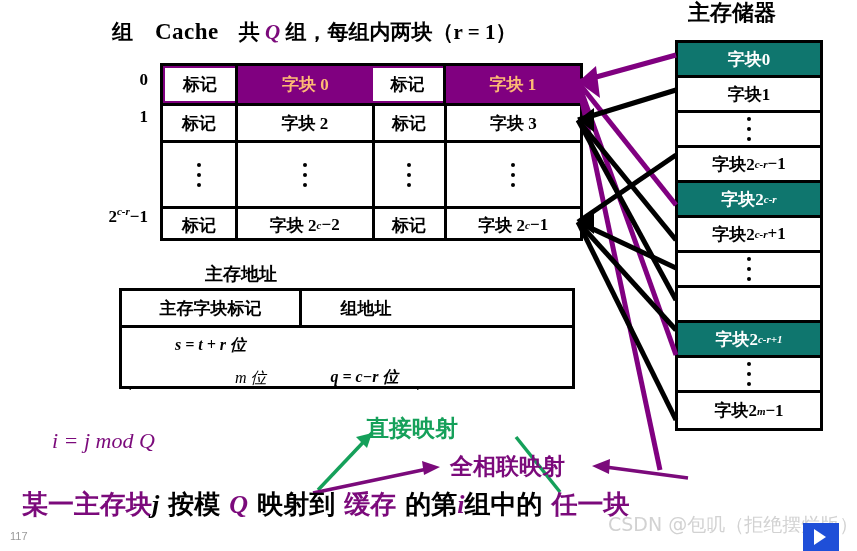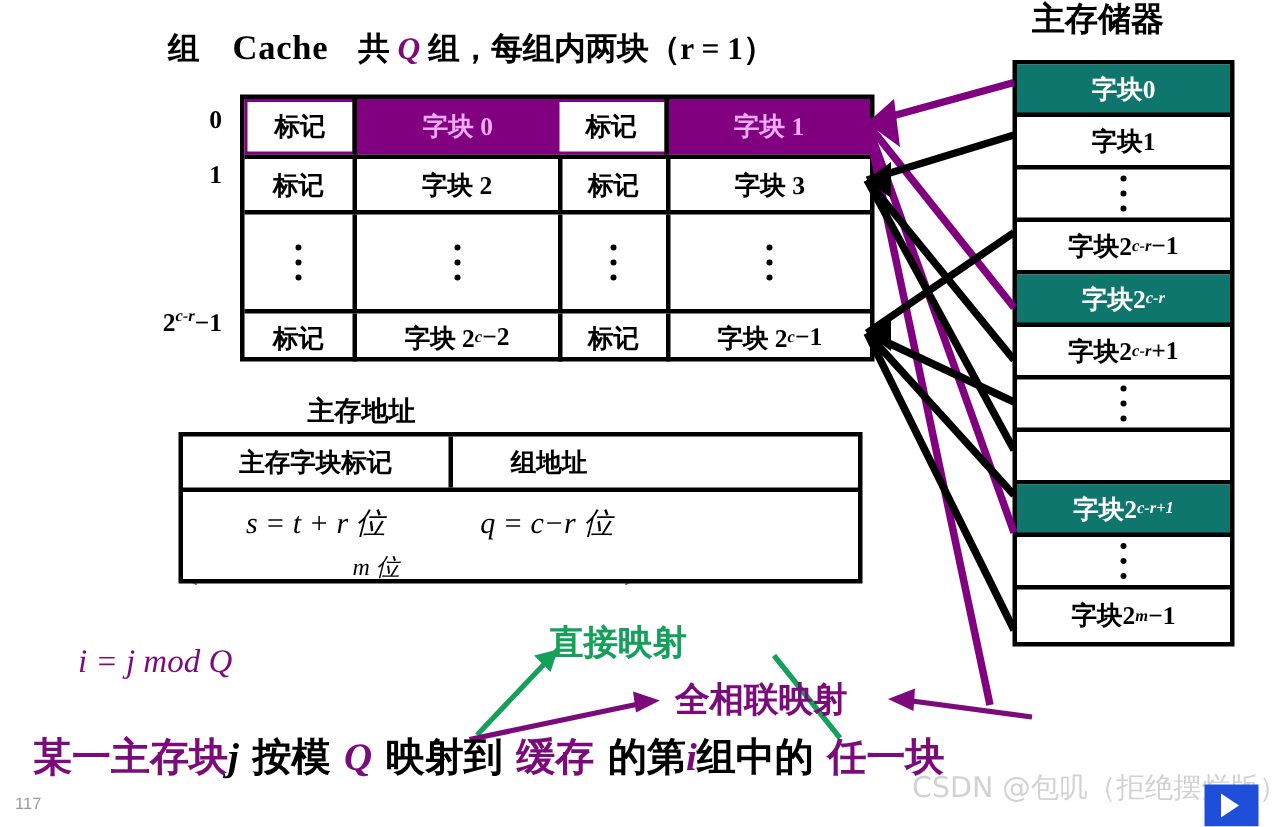--- a/index.html
+++ b/index.html
@@ -31,21 +31,21 @@
   .crow.r0{height:37px;background:#800080;}
   .crow.r1{height:37px;border-top:3px solid #000;}
   .crow.r2{height:66px;border-top:3px solid #000;}
   .crow.r3{height:35px;border-top:3px solid #000;}
   .ccell{display:flex;align-items:center;justify-content:center;box-sizing:border-box;
          font-size:17px;font-weight:bold;color:#000;white-space:nowrap;}
   .ccell.tag{width:72px;}
   .ccell.blk{flex:1;border-left:3px solid #000;}
   .ccell.tag2{width:72px;border-left:3px solid #000;}
   .r0 .ccell.tag{background:#fff;margin:2px 0 2px 2px;width:70px;border:none;}
-  .r0 .ccell.blk{color:#f0abfc;}
+  .r0 .ccell.blk{color:#fdba74;}
   .r0 .ccell.tag2{background:#fff;color:#000;margin:2px 0;width:70px;border-left:none;}
   .dotsv{display:flex;flex-direction:column;align-items:center;justify-content:center;}
   .dotsv i{display:block;width:4px;height:4px;border-radius:50%;background:#000;margin:3px 0;}
 
   
   .rowlab{font-size:17px;font-weight:bold;color:#000;text-align:right;}
   #lab0{left:118px;top:70px;width:30px;}
   #lab1{left:118px;top:107px;width:30px;}
   #lab3{left:52px;top:205px;width:96px;}
   sup,.sup{font-size:11px;vertical-align:super;font-style:italic;}
@@ -59,23 +59,23 @@
 
   
   #addr-title{left:205px;top:262px;font-size:18px;font-weight:bold;color:#000;}
   #addr-table{left:119px;top:288px;width:456px;border:3px solid #000;box-sizing:border-box;background:#fff;}
   .arow1{display:flex;height:34px;}
   .acell{display:flex;align-items:center;justify-content:center;font-size:17px;font-weight:bold;color:#000;box-sizing:border-box;white-space:nowrap;}
   .acell.a1{width:177px;}
   .acell.a2{width:131px;border-left:3px solid #000;}
   .acell.a3{flex:1;border-left:3px solid #000;}
   .arow2{display:flex;height:58px;border-top:3px solid #000;position:relative;}
-  .acell2{display:flex;align-items:flex-start;justify-content:center;font-size:20px;font-weight:normal;box-sizing:border-box;white-space:nowrap;padding-top:7px;color:#000;}
+  .acell2{display:flex;align-items:flex-start;justify-content:center;font-size:16px;font-weight:bold;box-sizing:border-box;white-space:nowrap;padding-top:7px;color:#000;}
   .acell2.b1{width:177px;font-style:italic;}
-  .acell2.b2{width:131px;font-style:italic;}
+  .acell2.b2{width:131px;font-style:italic;margin-top:32px;}
   .acell2.b3{flex:1;border-left:3px solid #000;font-style:italic;}
   .ital{font-style:italic;}
   #mbits-label{left:235px;top:368px;font-size:16px;font-weight:normal;color:#000;white-space:nowrap;}
 
   
   #eq{left:52px;top:428px;font-size:22px;font-weight:normal;color:#7b0a7b;white-space:nowrap;font-style:italic;}
   #lbl-direct{left:366px;top:413px;font-size:23px;font-weight:bold;color:#15a05a;white-space:nowrap;}
   #lbl-assoc{left:450px;top:451px;font-size:23px;font-weight:bold;color:#7b0a7b;white-space:nowrap;}
   #sentence{left:22px;top:487px;font-size:26px;font-weight:bold;white-space:nowrap;color:#7b0a7b;}
   #sentence .blk{color:#000;}

